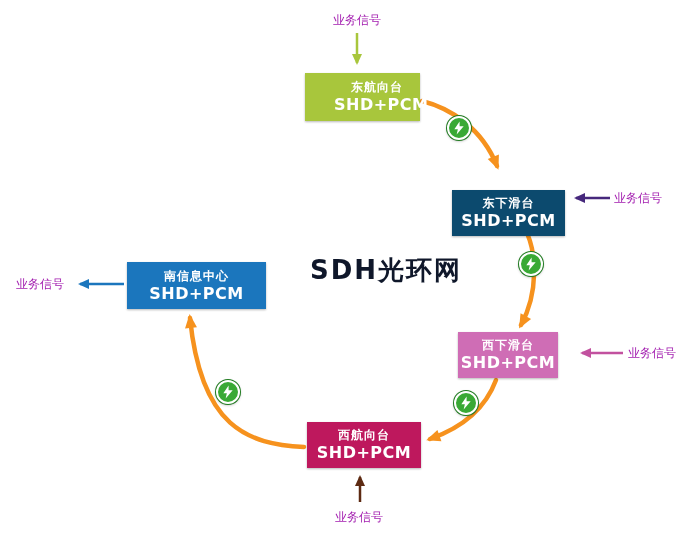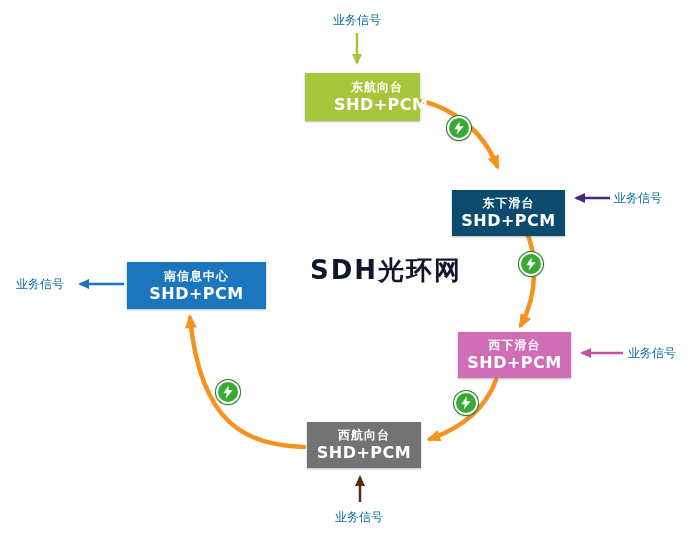--- a/index.html
+++ b/index.html
@@ -13,21 +13,21 @@
   }
   .arrows { position: absolute; left: 0; top: 0; }
   .node {
     position: absolute; color: #ffffff; font-weight: bold; text-align: center;
     display: flex; flex-direction: column; justify-content: center; gap: 4px;
     box-shadow: 0 1px 2px rgba(0,0,0,.28);
   }
   .node .nm  { font-size: 12px; letter-spacing: 1px; line-height: 1; }
   .node .sub { font-size: 16px; letter-spacing: .5px; line-height: 1; }
   .signal {
-    position: absolute; font-size: 12px; color: #0369a1; white-space: nowrap;
+    position: absolute; font-size: 12px; color: #a21caf; white-space: nowrap;
     line-height: 1;
   }
   .title {
     position: absolute; left: 286px; top: 257px;
     font-size: 26px; font-weight: bold; letter-spacing: 2px; line-height: 1;
   }
   .nicon {
     position: absolute; width: 24px; height: 24px; border-radius: 50%;
     border: 2px solid #ffffff;
     box-shadow: 0 0 0 1px #1f7a1f, 0 1px 3px rgba(0,0,0,.35);
@@ -78,26 +78,26 @@
   <div class="node" style="left: 305px; top: 73px; width: 115px; height: 48px; background: rgb(168, 198, 60); padding-left: 29px;">
     <div class="nm">东航向台</div>
     <div class="sub">SHD+PCM</div>
   </div>
 
   <div class="node" style="left: 452px; top: 190px; width: 113px; height: 46px; background: #0c4a6e;">
     <div class="nm">东下滑台</div>
     <div class="sub">SHD+PCM</div>
   </div>
 
-  <div class="node" style="left: 458px; top: 332px; width: 113px; height: 46px; background: rgb(207, 109, 181);">
+  <div class="node" style="left: 458px; top: 332px; width: 100px; height: 46px; background: rgb(207, 109, 181);">
     <div class="nm">西下滑台</div>
     <div class="sub">SHD+PCM</div>
   </div>
 
-  <div class="node" style="left: 307px; top: 422px; width: 114px; height: 46px; background: #737373;">
+  <div class="node" style="left: 307px; top: 422px; width: 114px; height: 46px; background: #be185d;">
     <div class="nm">西航向台</div>
     <div class="sub">SHD+PCM</div>
   </div>
 
   <div class="node" style="left: 127px; top: 262px; width: 139px; height: 47px; background: rgb(27, 118, 189);">
     <div class="nm">南信息中心</div>
     <div class="sub">SHD+PCM</div>
   </div>
 
   <div class="signal" style="left:357px; top:14px; transform:translateX(-50%);">业务信号</div>

